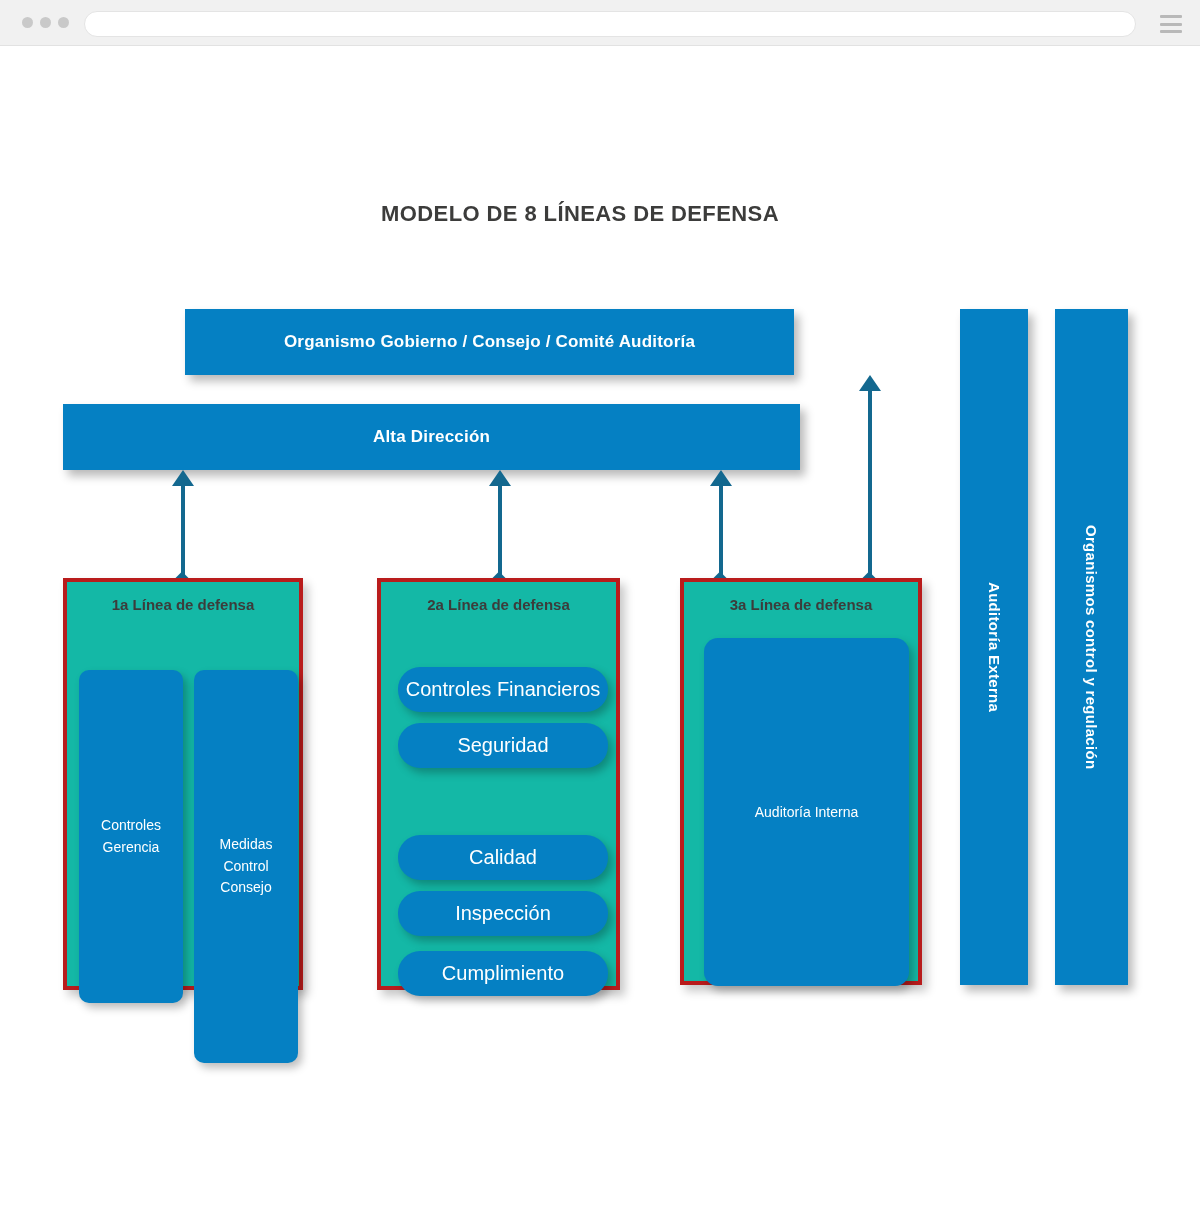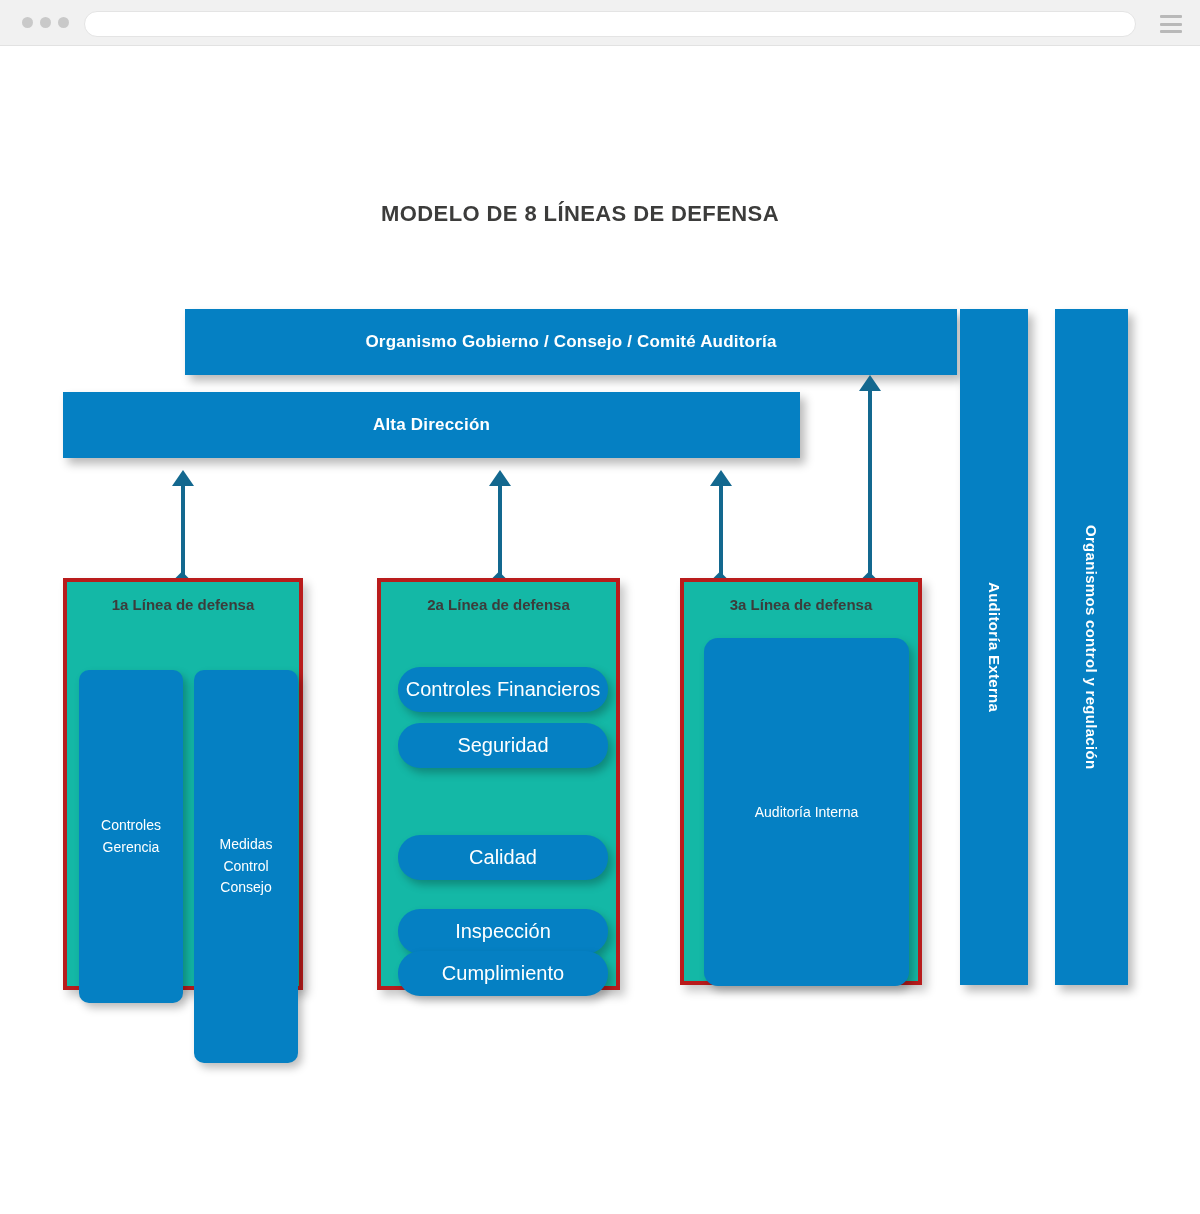--- a/index.html
+++ b/index.html
@@ -82,27 +82,27 @@
     color: #ffffff;
     display: flex;
     align-items: center;
     justify-content: center;
     font-weight: bold;
     box-shadow: 5px 6px 9px rgba(0,0,0,0.28);
   }
 
   .box-governance {
     left: 185px; top: 263px;
-    width: 772px; height: 66px;
+    width: 609px; height: 66px;
     font-size: 17px;
     letter-spacing: 0.2px;
   }
 
   .box-management {
-    left: 63px; top: 346px;
+    left: 63px; top: 358px;
     width: 737px; height: 66px;
     font-size: 17px;
     letter-spacing: 0.2px;
   }
 
   
   .side-bar {
     position: absolute;
     background: #0580c3;
     box-shadow: 5px 6px 9px rgba(0,0,0,0.28);
@@ -302,21 +302,21 @@
       </div>
     </div>
   </div>
 
   <div class="panel panel-2">
     <div class="panel-title">2a Línea de defensa</div>
 
     <div class="pill" style="top:85px">Controles Financieros</div>
     <div class="pill" style="top:141px">Seguridad</div>
     <div class="pill" style="top:253px">Calidad</div>
-    <div class="pill" style="top:327px">Inspección</div>
+    <div class="pill" style="top:309px">Inspección</div>
     <div class="pill" style="top:369px">Cumplimiento</div>
   </div>
 
   <div class="panel panel-3">
     <div class="panel-title">3a Línea de defensa</div>
 
     <div class="card-c3">Auditoría Interna</div>
   </div>
 
 </div>

